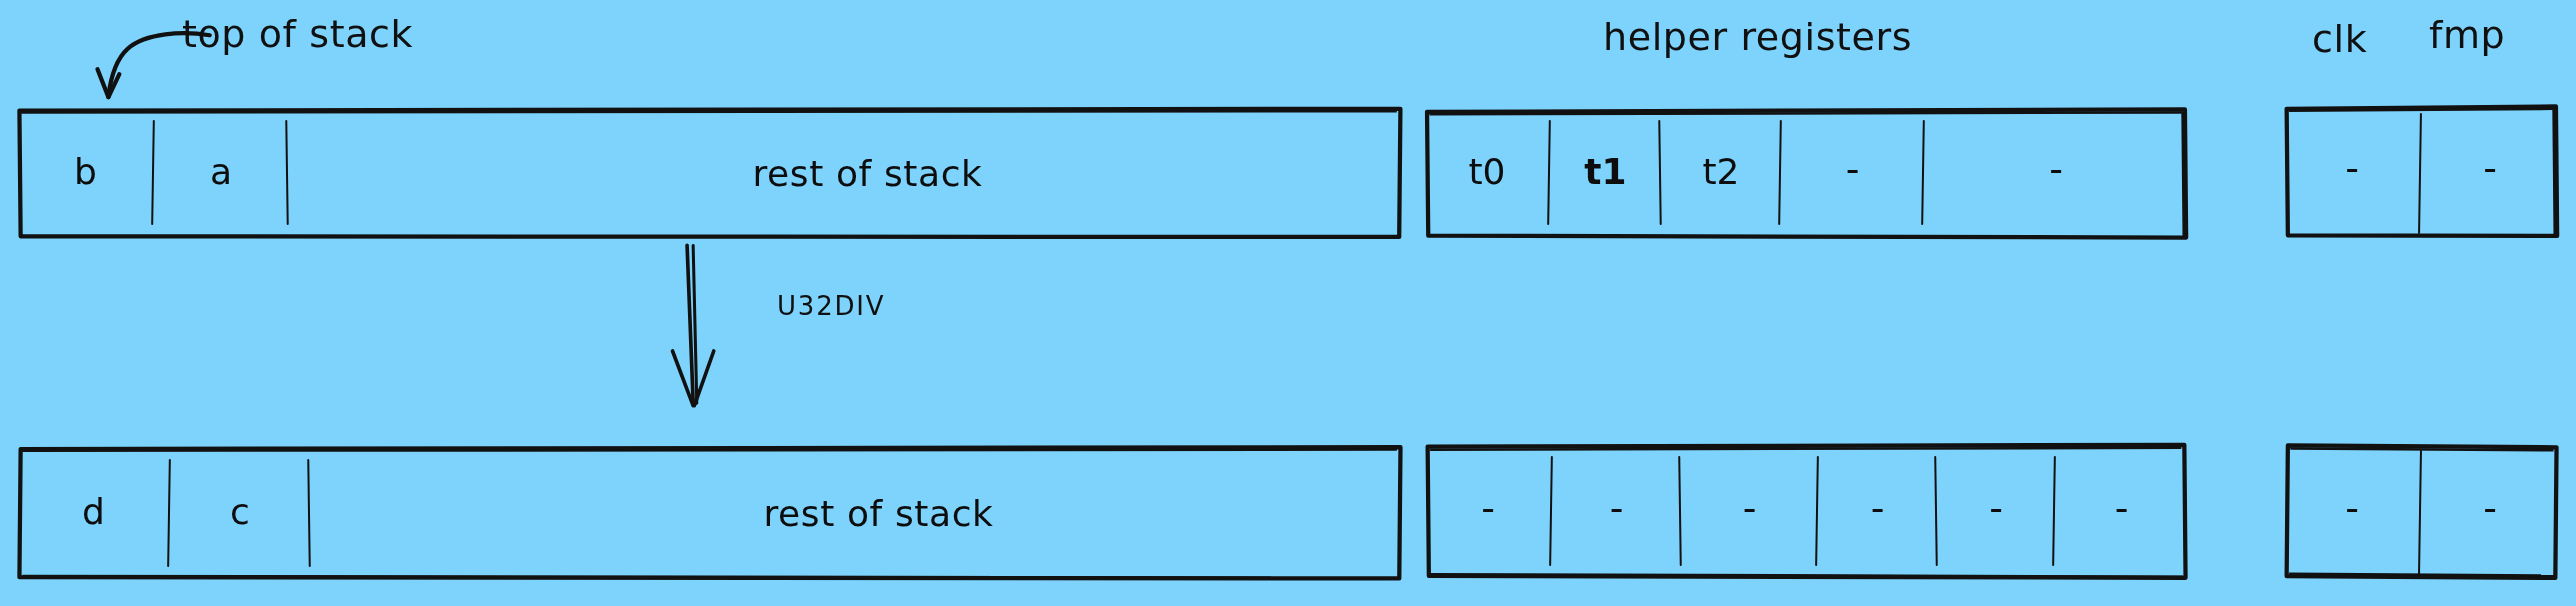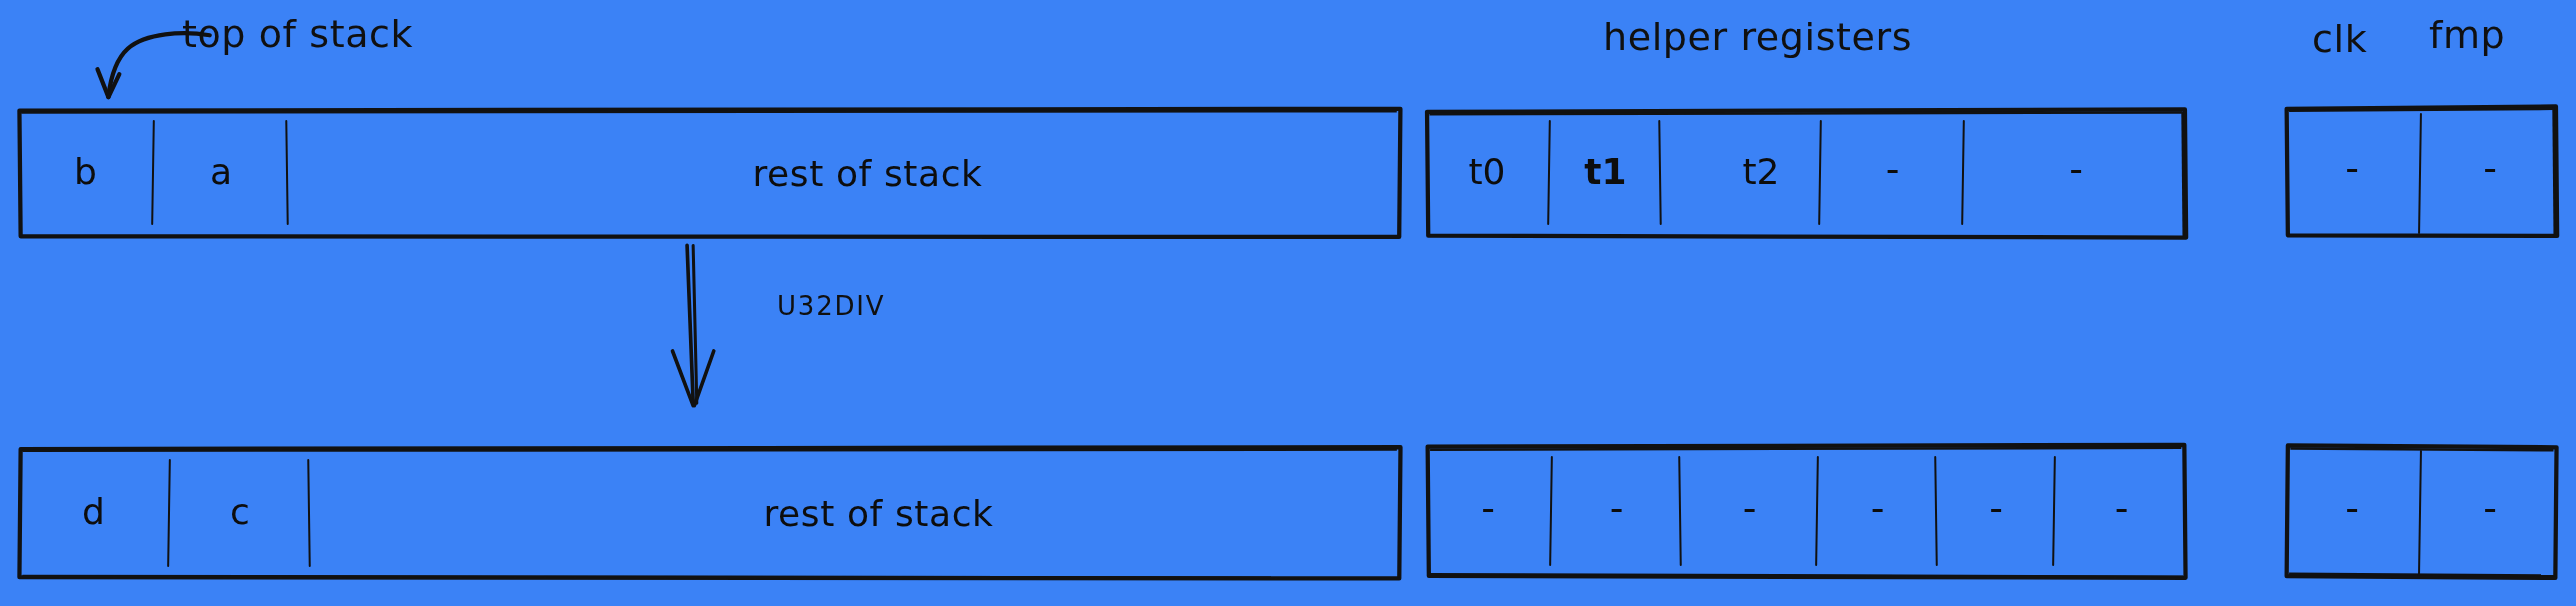--- a/index.html
+++ b/index.html
@@ -8,21 +8,21 @@
     padding: 0;
     background: #ffffff;
   }
   body {
     font-family: "DejaVu Sans", sans-serif;
   }
   #stage {
     position: relative;
     width: 2576px;
     height: 606px;
-    background: #3b82f6;
+    background: #7dd3fc;
     overflow: hidden;
   }
   .hand {
     position: absolute;
     font-family: "DejaVu Sans", sans-serif;
     color: #121212;
     white-space: nowrap;
     letter-spacing: 0.6px;
   }
   
@@ -163,21 +163,21 @@
     </svg>
     <div class="cells">
       <div class="cell" style="width:126px;">
         <span class="val">t0</span>
         <span class="divider" style="right:0;"></span>
       </div>
       <div class="cell" style="width:111px;font-weight:bold;">
         <span class="val">t1</span>
         <span class="divider d2" style="right:0;"></span>
       </div>
-      <div class="cell" style="width:120px;margin-left:40px;">
+      <div class="cell" style="width:120px;">
         <span class="val">t2</span>
         <span class="divider" style="right:0;"></span>
       </div>
       <div class="cell" style="width:143px;">
         <span class="val dash">-</span>
         <span class="divider" style="right:0;"></span>
       </div>
       <div class="cell" style="flex:1 1 auto;">
         <span class="val dash">-</span>
       </div>

